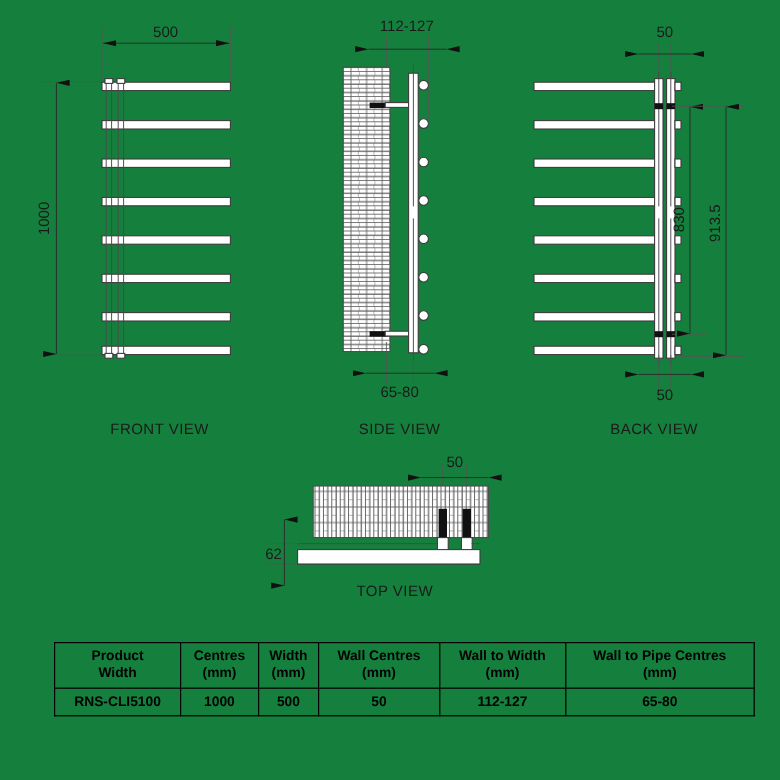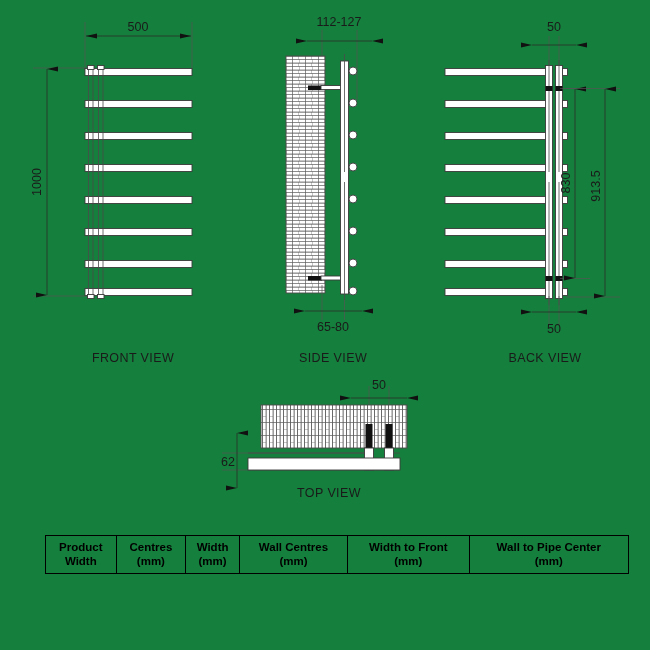--- a/index.html
+++ b/index.html
@@ -254,24 +254,32 @@
         </td>
         <td>
           <span>Width</span><br>
           <span>(mm)</span>
         </td>
         <td>
           <span>Wall Centres</span><br>
           <span>(mm)</span>
         </td>
         <td>
-          <span>Width to Front</span><br>
-          <span>(mm)</span>
-        </td>
-        <td>
-          <span>Wall to Pipe Center</span><br>
-          <span>(mm)</span>
-        </td>
+          <span>Wall to Width</span><br>
+          <span>(mm)</span>
+        </td>
+        <td>
+          <span>Wall to Pipe Centres</span><br>
+          <span>(mm)</span>
+        </td>
+      </tr>
+      <tr class="row">
+        <td>RNS-CLI5100</td>
+        <td>1000</td>
+        <td>500</td>
+        <td>50</td>
+        <td>112-127</td>
+        <td>65-80</td>
       </tr>
     </tbody>
   </table>
 
 </div>
 
 </body></html>

